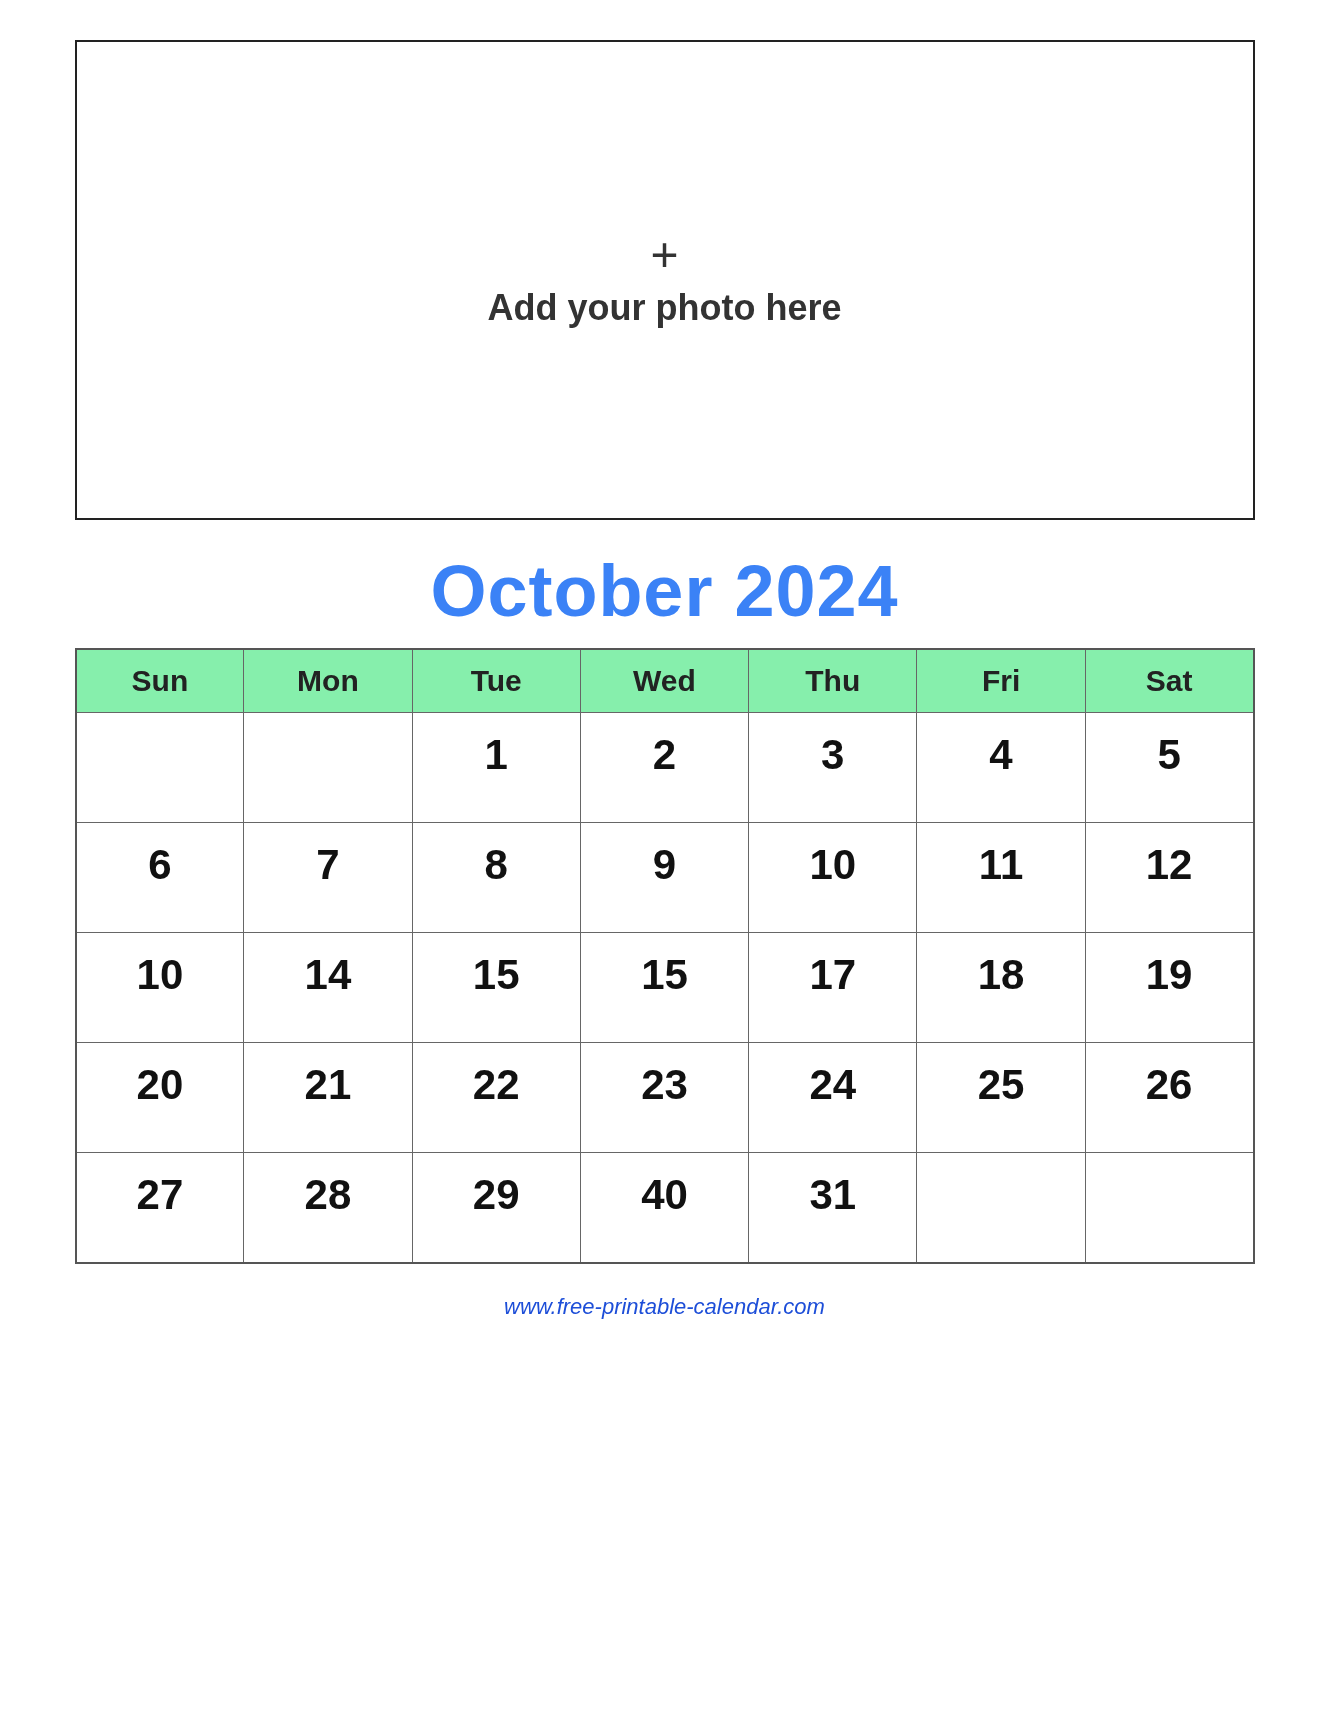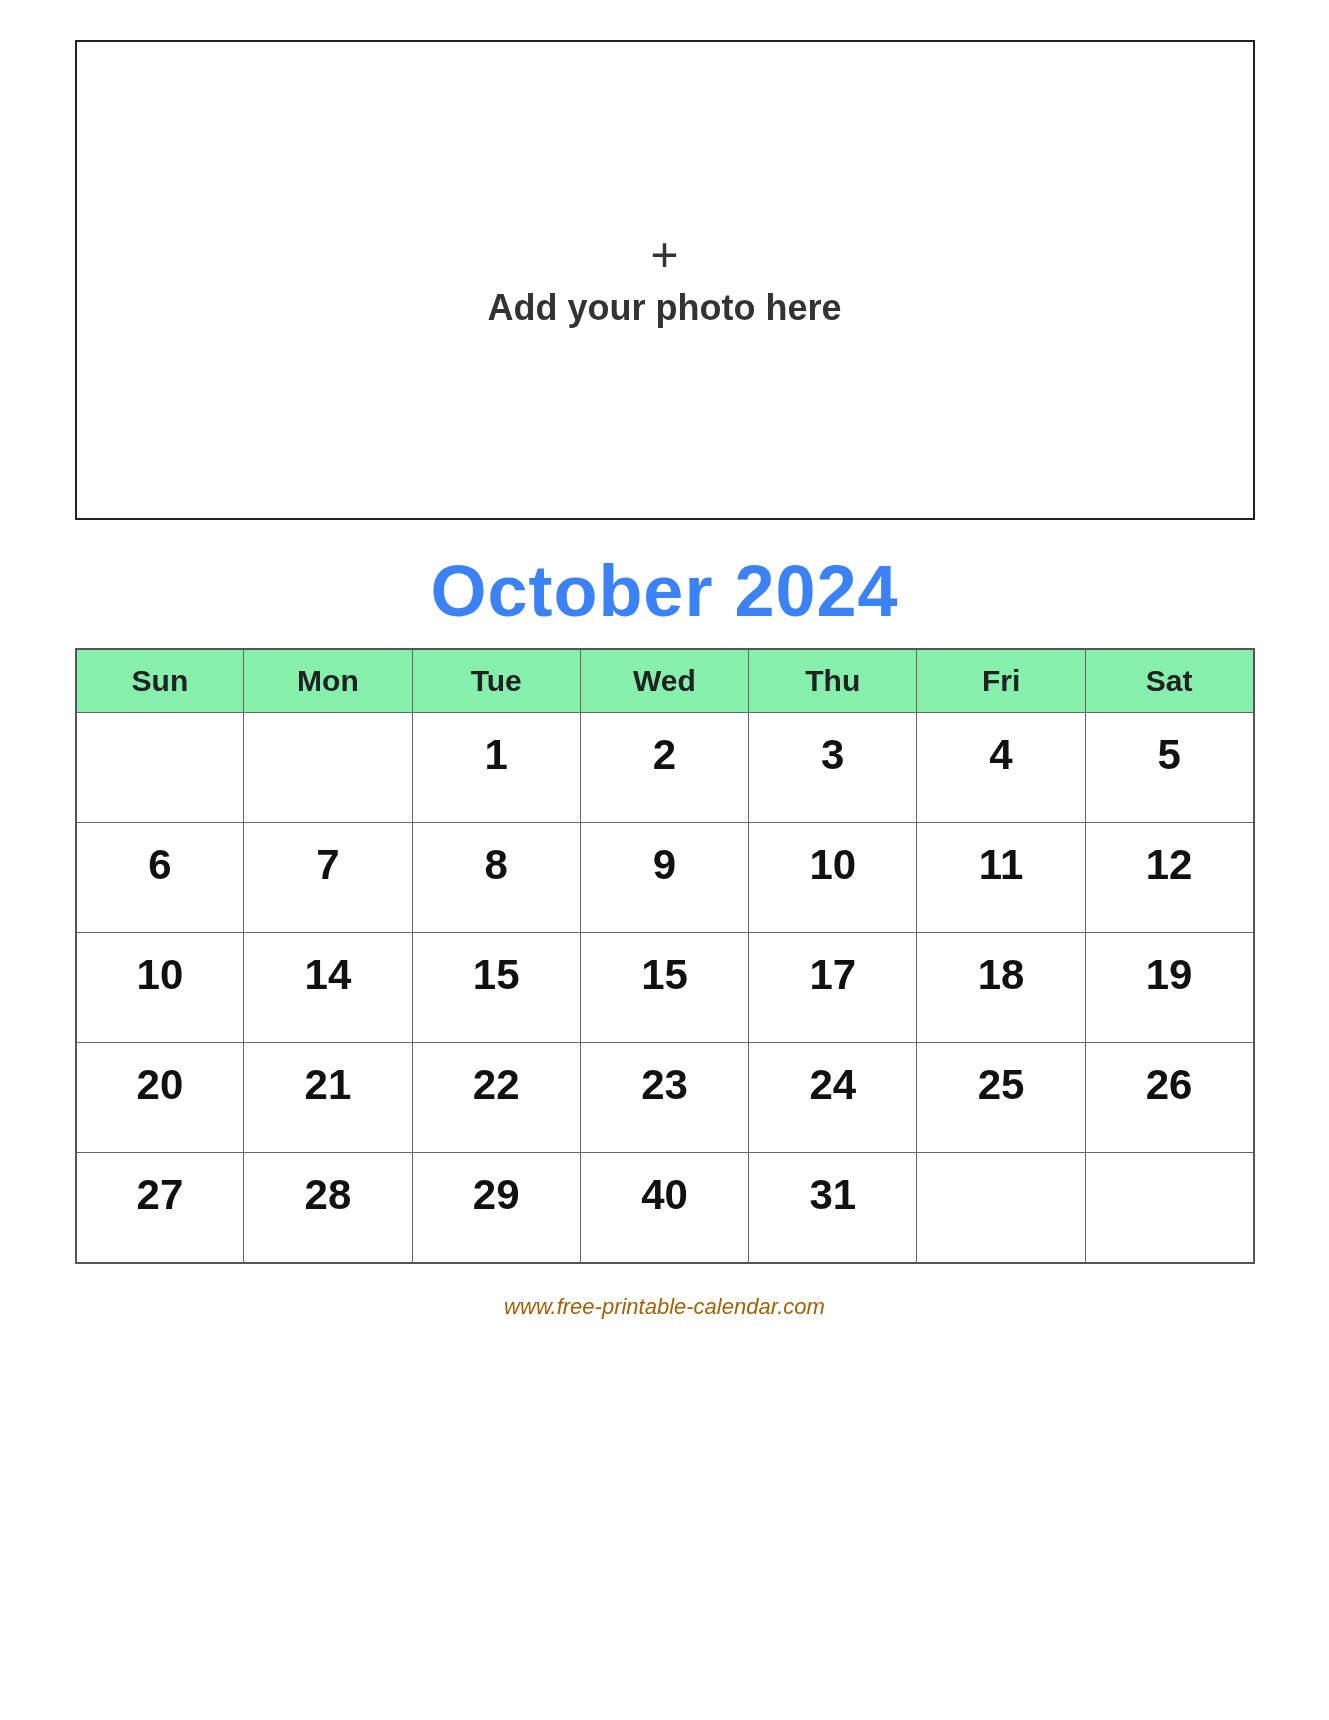--- a/index.html
+++ b/index.html
@@ -83,21 +83,21 @@
       height: 110px;
     }
 
     .calendar-table td.empty {
       background: #fff;
     }
 
     .footer-url {
       margin-top: 30px;
       font-size: 22px;
-      color: #a16207;
+      color: #1d4ed8;
       font-style: italic;
     }
   </style>
 </head>
 <body>
 
 <div class="photo-placeholder">
   <span class="photo-plus">+</span>
   <span class="photo-text">Add your photo here</span>
 </div>

